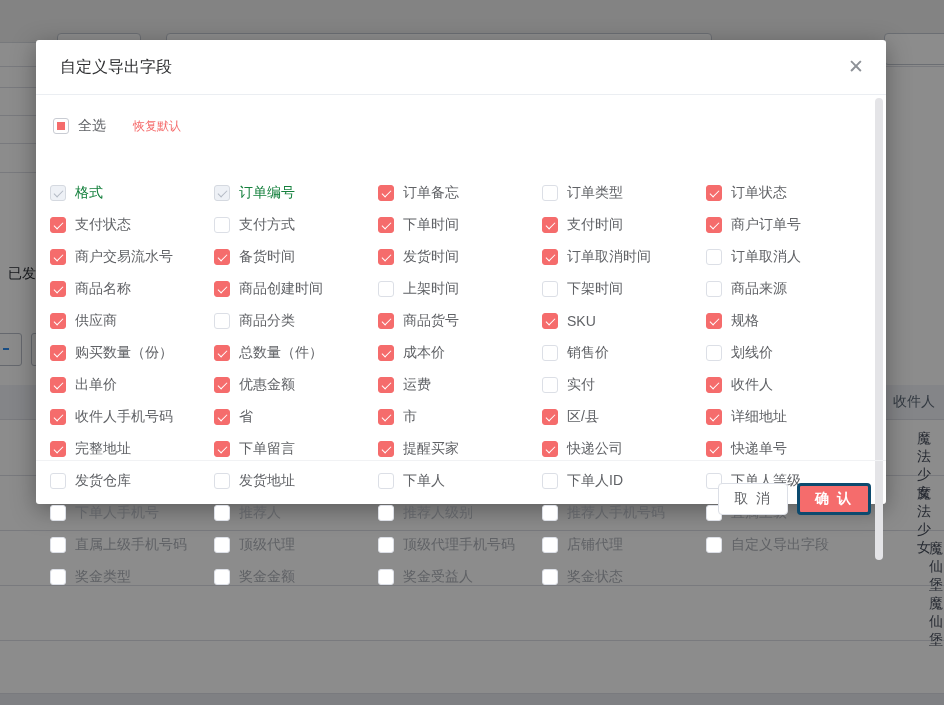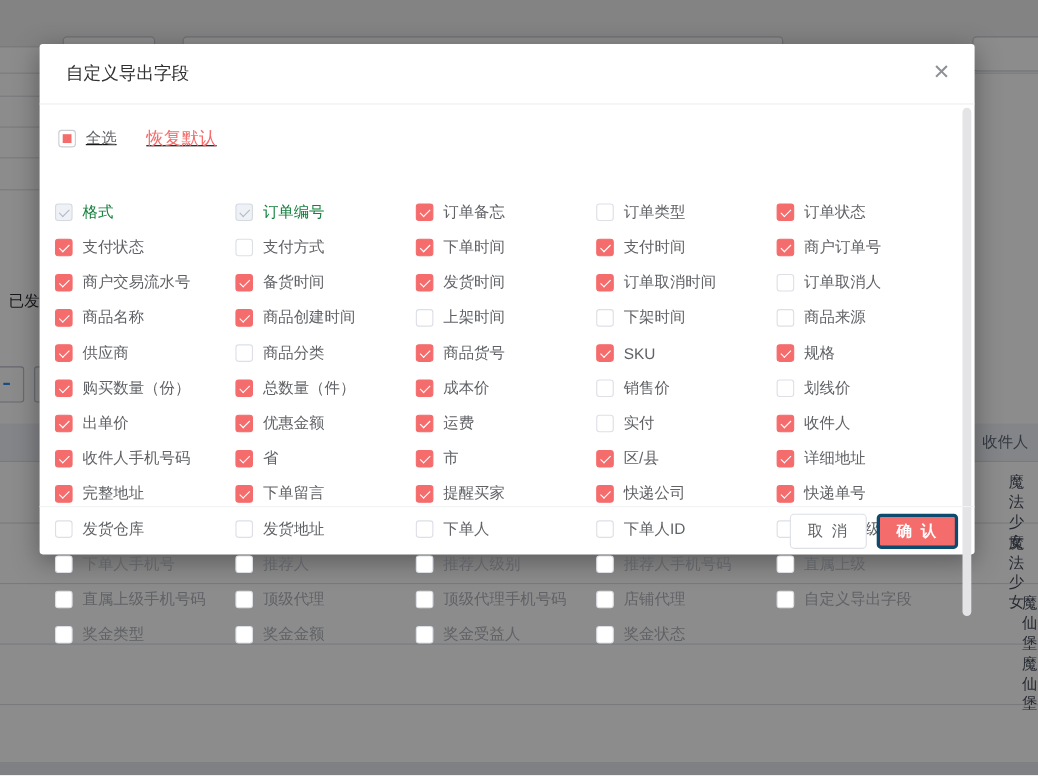--- a/index.html
+++ b/index.html
@@ -24,43 +24,43 @@
   .overlay { position:absolute; inset:0; background:rgba(0,0,0,0.45); }
 
   
   .modal { position:absolute; left:36px; top:40px; width:850px; height:464px; background:#ffffff;
     border-radius:3px; box-shadow:0 6px 24px rgba(0,0,0,0.35); }
   .modal-header { position:relative; height:55px; border-bottom:1px solid #ebeef2; }
   .modal-title { position:absolute; left:24px; top:17px; font-size:16px; color:#303133; }
   .modal-close { position:absolute; right:18px; top:15px; width:24px; height:24px; line-height:24px;
     text-align:center; font-size:19px; color:#8d9197; cursor:pointer; font-weight:300; }
 
-  .controls { position:absolute; left:17px; top:74px; height:24px; display:flex; align-items:center;text-decoration:underline; }
+  .controls { position:absolute; left:17px; top:74px; height:24px; display:flex; align-items:center; }
   .controls .lbl { font-size:14px; color:#606266; margin-left:9px; }
-  .restore-link { font-size:16px; color:#f56c6c; margin-left:27px; cursor:pointer; }
+  .restore-link { font-size:12px; color:#f56c6c; margin-left:27px; cursor:pointer; }
 
   .grid { position:absolute; left:14px; top:137px; display:grid;
     grid-template-columns:repeat(5,164px); grid-auto-rows:32px; }
   .field { display:flex; align-items:center; cursor:pointer; }
   .field .lbl { font-size:14px; color:#606266; margin-left:9px; white-space:nowrap; }
   .field.disabled .lbl { color:#15803d; }
 
   .cb { position:relative; width:16px; height:16px; flex:none; border:1px solid #dcdfe6; border-radius:3px; background:#fff; }
   .cb.checked { background:#f56c6c; border-color:#f56c6c; }
   .cb.checked::after { content:""; position:absolute; left:4.5px; top:1.5px; width:4px; height:8px;
     border-right:1.6px solid #fff; border-bottom:1.6px solid #fff; transform:rotate(45deg); }
   .cb.disabled { background:#eef1f6; border-color:#d5d9e0; }
   .cb.disabled.checked::after { border-color:#b3bac4; }
   .cb.indeterminate { background:#fff; border-color:#c9ccd3; }
   .cb.indeterminate::after { content:""; position:absolute; left:3px; top:3px; width:8px; height:8px; background:#f56c6c; }
 
   .modal-scrollthumb { position:absolute; right:3px; top:58px; width:8px; height:462px; border-radius:4px; background:#e4e4e7; }
 
   .modal-footer { position:absolute; left:0; right:0; bottom:0; height:44px; border-top:1px solid #f1f2f4;
-    display:flex; justify-content:flex-end; align-items:flex-start; padding:6px 15px 0 0; }
+    display:flex; justify-content:flex-end; align-items:flex-start; padding:22px 15px 0 0; }
   .btn { height:32px; min-width:65px; padding:0 15px; font-size:14px; border-radius:4px; cursor:pointer;
     display:flex; align-items:center; justify-content:center; letter-spacing:2px; }
   .btn-cancel { background:#fff; border:1px solid #dcdfe6; color:#606266; margin-right:9px; }
   .btn-confirm { background:#f56c6c; border:3px solid #0c4a6e; color:#fff; font-weight:bold; }
 </style>
 </head>
 <body>
 
 <div class="stage">
 

